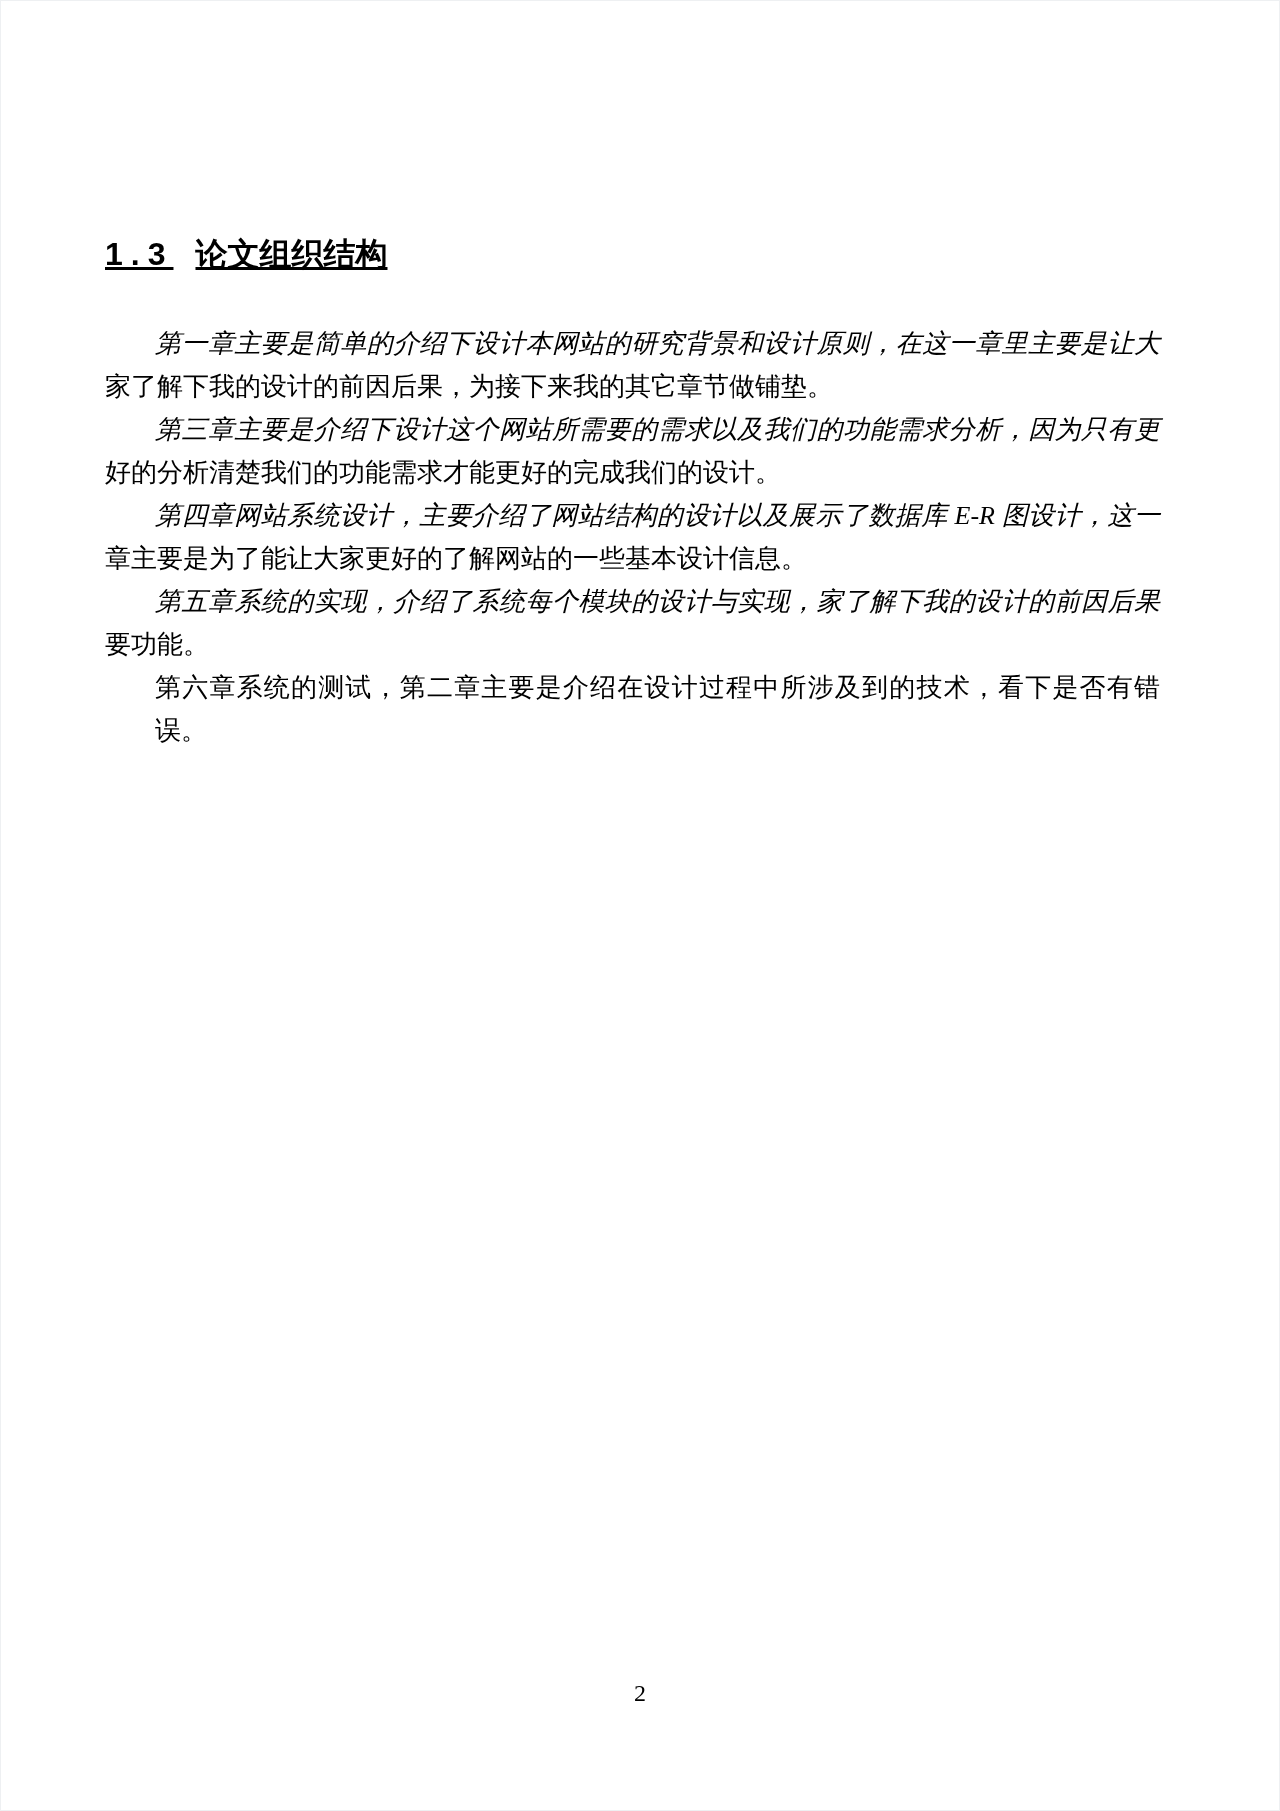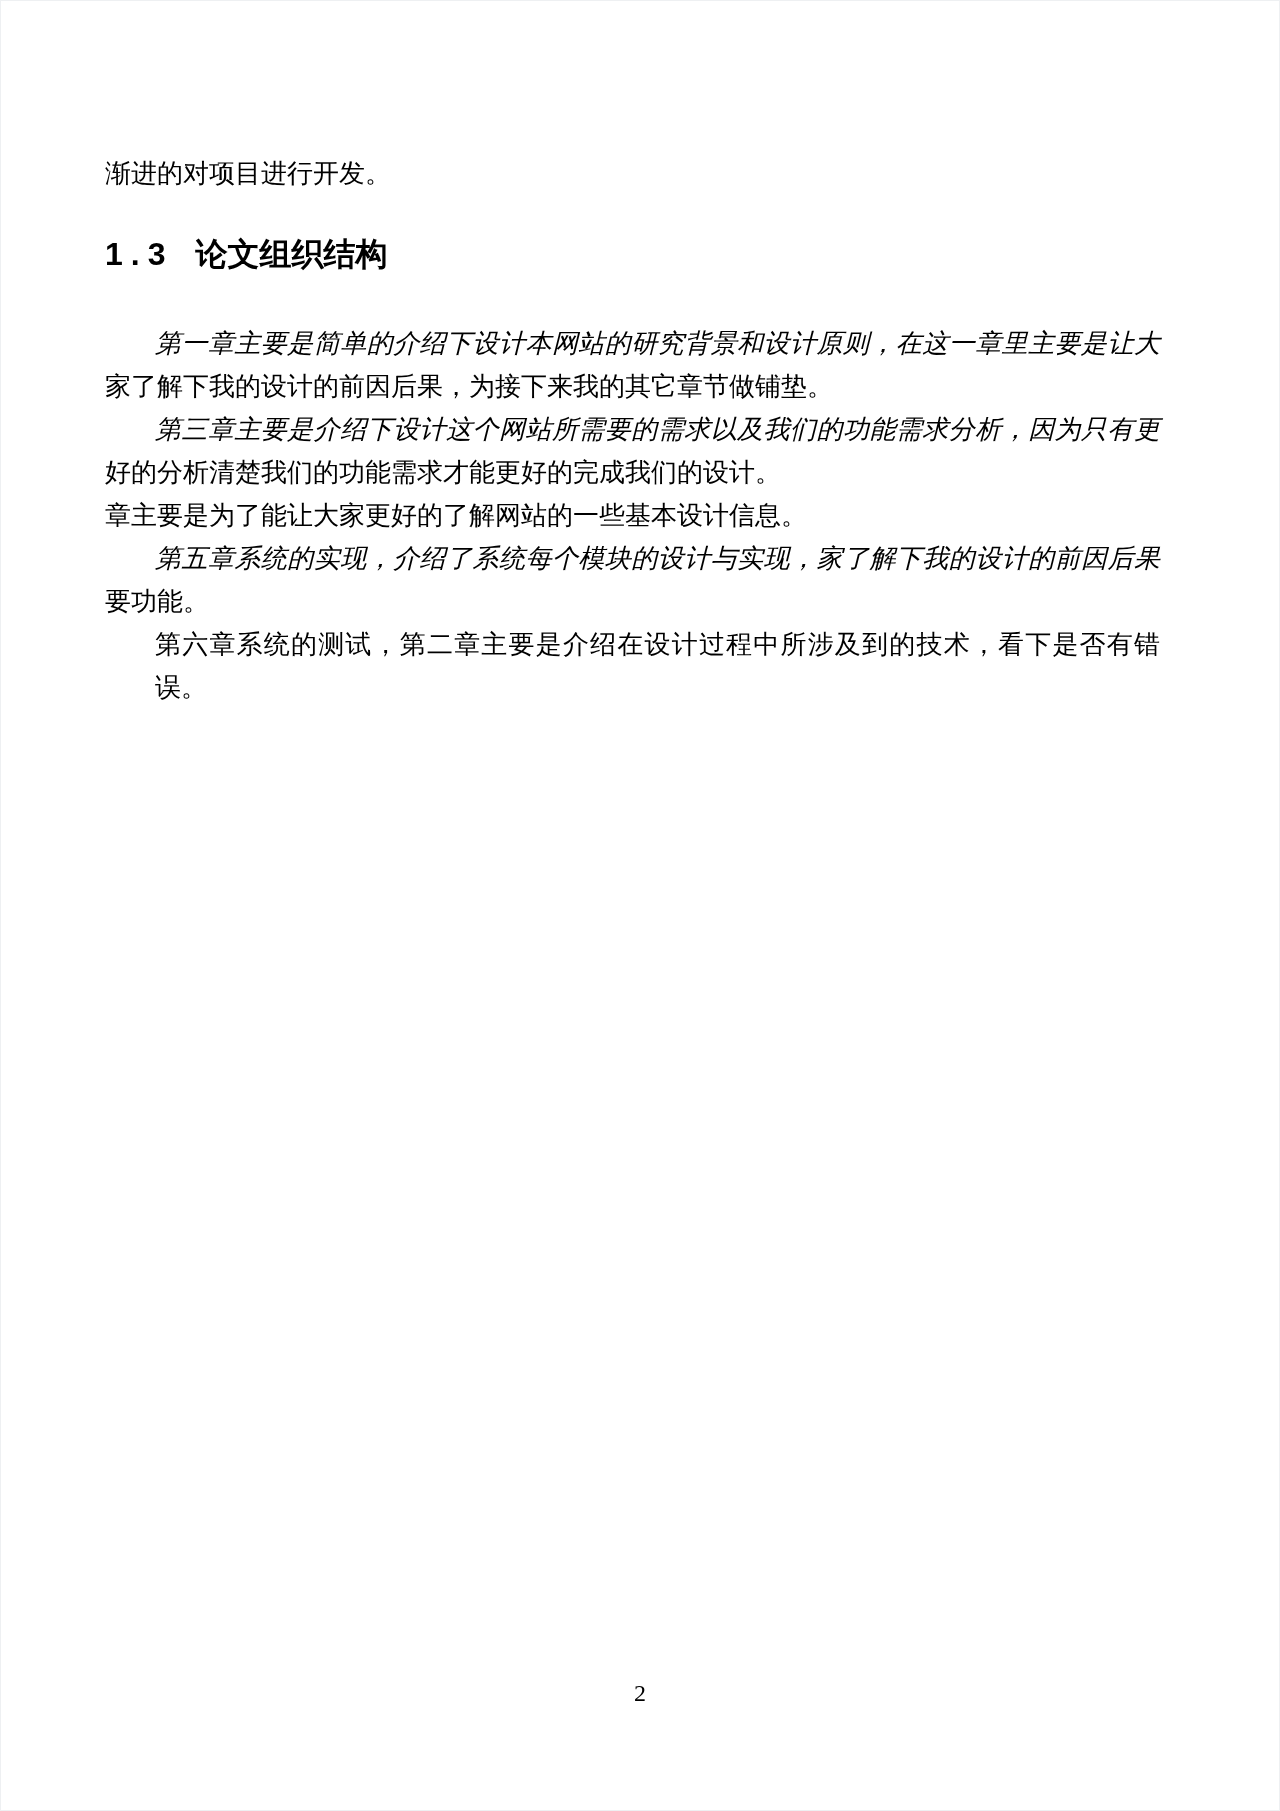--- a/index.html
+++ b/index.html
@@ -28,20 +28,21 @@
   .heading {
     position: absolute;
     left: 105px;
     top: 232px;
     width: 1055px;
     font-family: "Liberation Sans", "DejaVu Sans", sans-serif;
     font-weight: bold;
     font-size: 32px;
     line-height: 44px;
     white-space: nowrap;
+    text-decoration: underline;
   }
   .heading .num {
     letter-spacing: 8px;
     margin-right: 22px;
   }
   .para-block {
     position: absolute;
     left: 105px;
     top: 322px;
     width: 1055px;
@@ -70,31 +71,31 @@
     text-align: center;
     font-size: 24px;
     line-height: 30px;
   }
 </style>
 </head>
 <body>
 
 <div class="page">
 
-  <div class="continuation">渐进的对项目进行开发。</div>
 
   <div class="heading">
     <span class="num">1.3</span><span>论文组织结构</span>
   </div>
 
   <div class="para-block" id="para-lines">
       <div class="bodyline indent fill">第一章主要是简单的介绍下设计本网站的研究背景和设计原则，在这一章里主要是让大</div>
       <div class="bodyline">家了解下我的设计的前因后果，为接下来我的其它章节做铺垫。</div>
       <div class="bodyline indent fill">第三章主要是介绍下设计这个网站所需要的需求以及我们的功能需求分析，因为只有更</div>
       <div class="bodyline">好的分析清楚我们的功能需求才能更好的完成我们的设计。</div>
+      <div class="bodyline indent fill">第四章网站系统设计，主要介绍了网站结构的设计以及展示了数据库 E-R 图设计，这一</div>
       <div class="bodyline">章主要是为了能让大家更好的了解网站的一些基本设计信息。</div>
       <div class="bodyline indent fill">第五章系统的实现，介绍了系统每个模块的设计与实现，家了解下我的设计的前因后果</div>
       <div class="bodyline">要功能。</div>
       <div class="bodyline indent">第六章系统的测试，第二章主要是介绍在设计过程中所涉及到的技术，看下是否有错误。</div>
     </div>
 
   <div class="page-number">2</div>
 
 </div>
 

